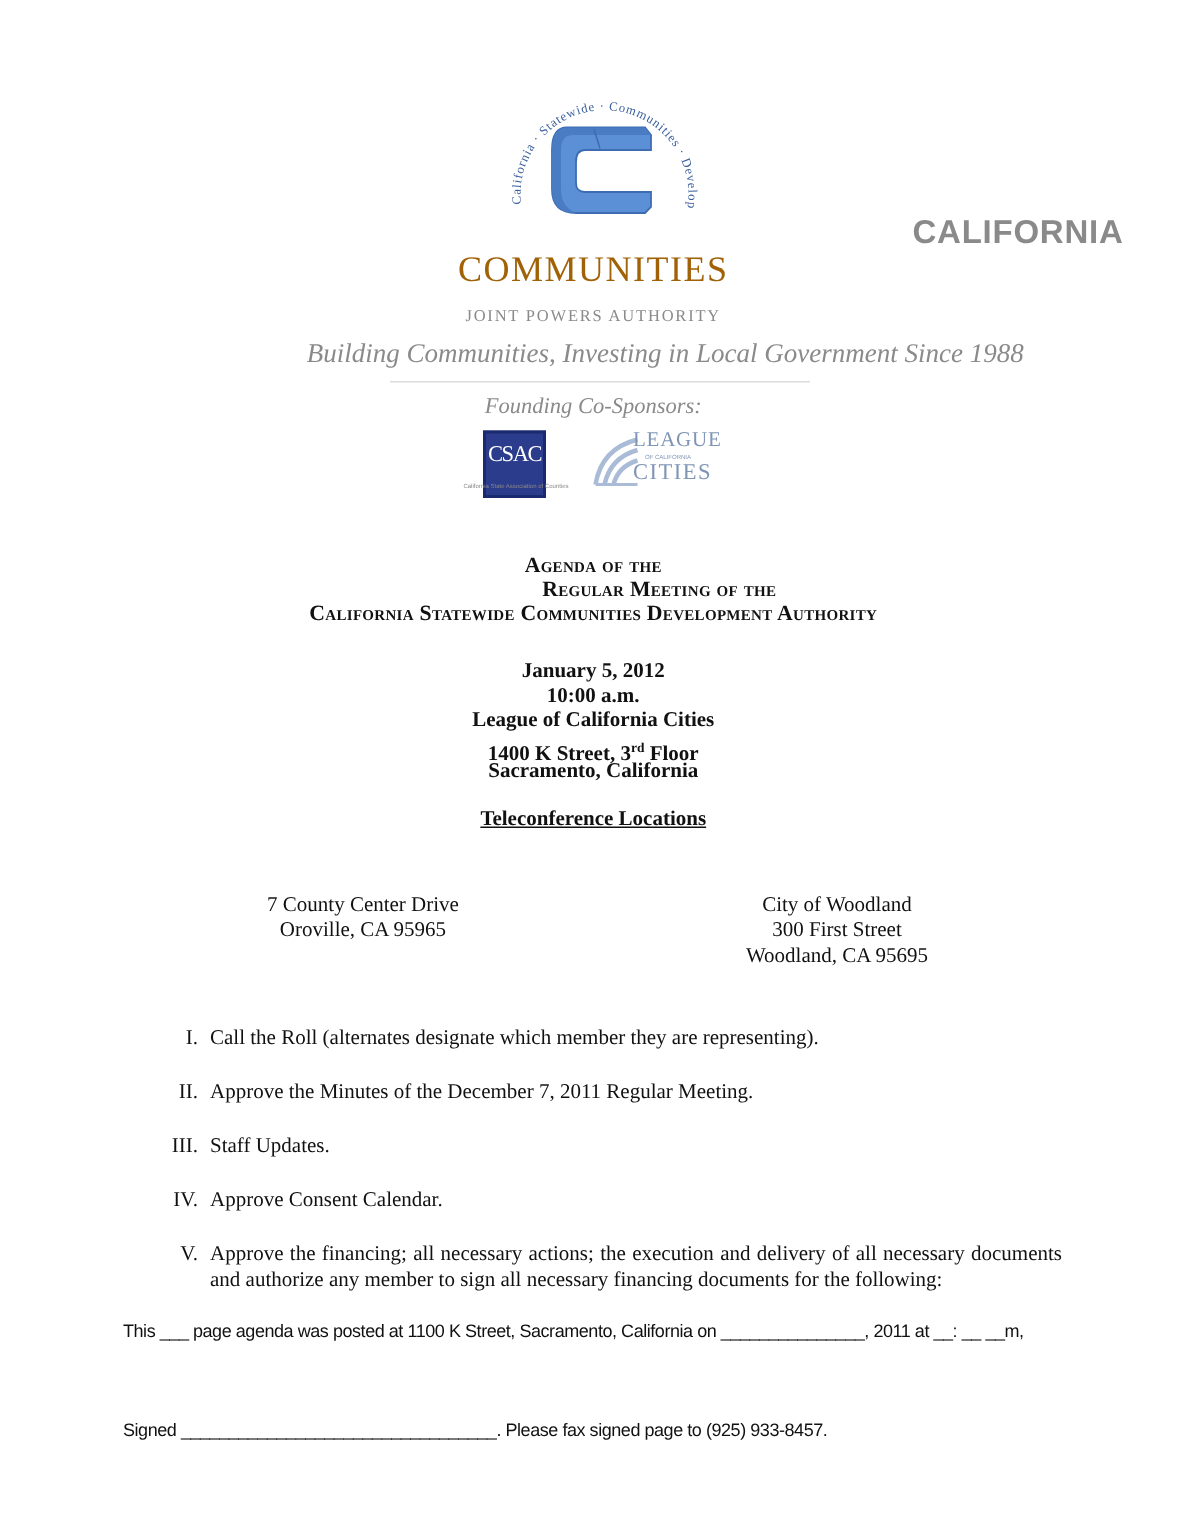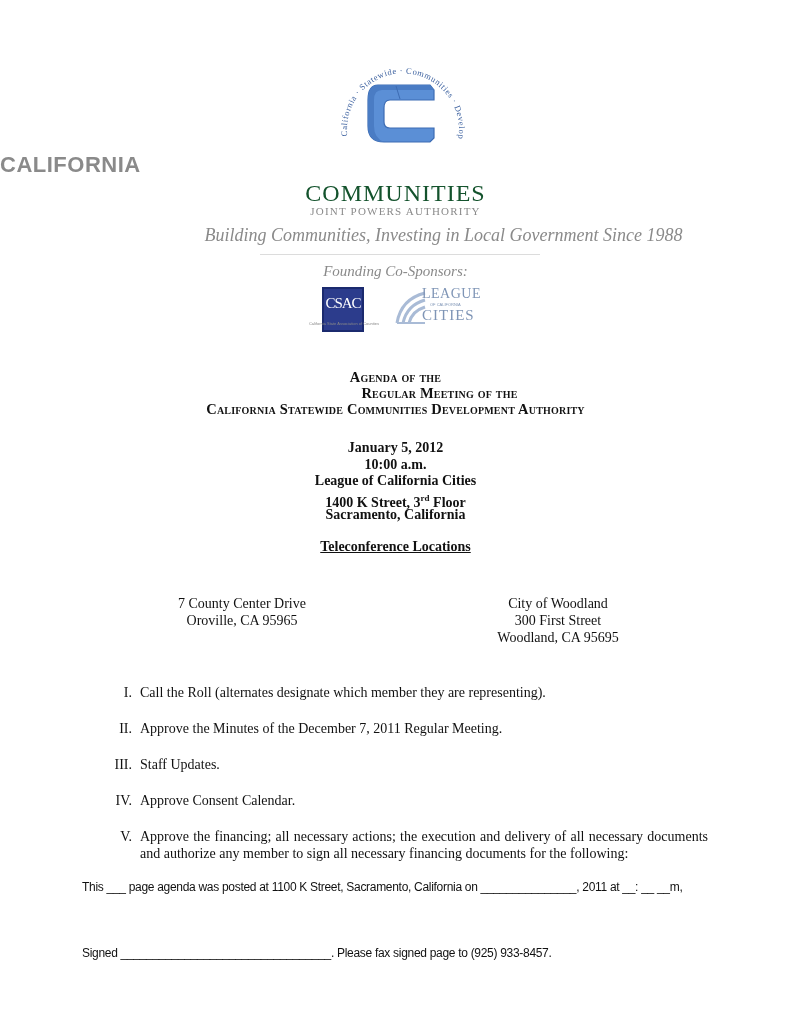--- a/index.html
+++ b/index.html
@@ -1,22 +1,22 @@
 <!DOCTYPE html>
 <html><head>
 <meta charset="utf-8">
 <style>
   html, body { margin:0; padding:0; background:#ffffff; }
   body { width:791px; height:1024px; position:relative; overflow:hidden; font-family:"Liberation Serif", "DejaVu Serif", serif; color:#111; }
   .abs { position:absolute; }
   
   .logo-wrap { left:318px; top:40px; width:170px; height:125px; }
   .logo-wrap svg { width:170px; height:125px; }
-  .brand-ca { left:0; width:749px; top:154px; text-align:left; font-family:"Liberation Sans","DejaVu Sans",sans-serif; font-weight:bold; font-size:22px; color:#8a8a8a; letter-spacing:0.5px; line-height:22px; }
-  .brand-comm { left:0; width:791px; top:181px; text-align:center; font-family:"Liberation Serif",serif; font-size:24px; color:#14532d; letter-spacing:1px; line-height:24px; }
+  .brand-ca { left:0; width:749px; top:144px; text-align:right; font-family:"Liberation Sans","DejaVu Sans",sans-serif; font-weight:bold; font-size:22px; color:#8a8a8a; letter-spacing:0.5px; line-height:22px; }
+  .brand-comm { left:0; width:791px; top:168px; text-align:center; font-family:"Liberation Serif",serif; font-size:24px; color:#a16207; letter-spacing:1px; line-height:24px; }
   .brand-jpa { left:0; width:791px; top:205px; text-align:center; font-family:"Liberation Serif",serif; font-size:11px; color:#8a8a8a; letter-spacing:1.2px; line-height:12px; }
   .tagline { left:0; width:791px; top:224px; text-align:center; font-style:italic; font-size:18px; color:#8a8a8a; line-height:22px;padding-left:48px; }
   .tag-rule { left:260px; top:254px; width:280px; height:1px; background:#dcdcdc; }
   .cosponsors { left:0; width:791px; top:262px; text-align:center; font-style:italic; font-size:15px; color:#8a8a8a; line-height:18px; }
   .csac { left:322px; top:287px; width:42px; height:45px; background:#2c3c8c; border:2px solid #1b2a6e; box-sizing:border-box; color:#fff; font-family:"Liberation Serif",serif; font-size:15px; text-align:center; line-height:28px; letter-spacing:-1px; }
   .csac-cap { left:296px; top:321px; width:96px; font-size:4px; color:#888; text-align:center; font-family:"Liberation Sans",sans-serif; }
   .loc-arcs { left:395px; top:289px; width:40px; height:36px; }
   .loc-league { left:422px; top:287px; font-family:"Liberation Serif",serif; font-size:14px; color:#7f95b6; letter-spacing:0.5px; line-height:14px; }
   .loc-ofcal { left:430px; top:302px; font-family:"Liberation Sans",sans-serif; font-size:4px; color:#7f95b6; }
   .loc-cities { left:422px; top:307px; font-family:"Liberation Serif",serif; font-size:15px; color:#7f95b6; letter-spacing:1px; line-height:16px; }

